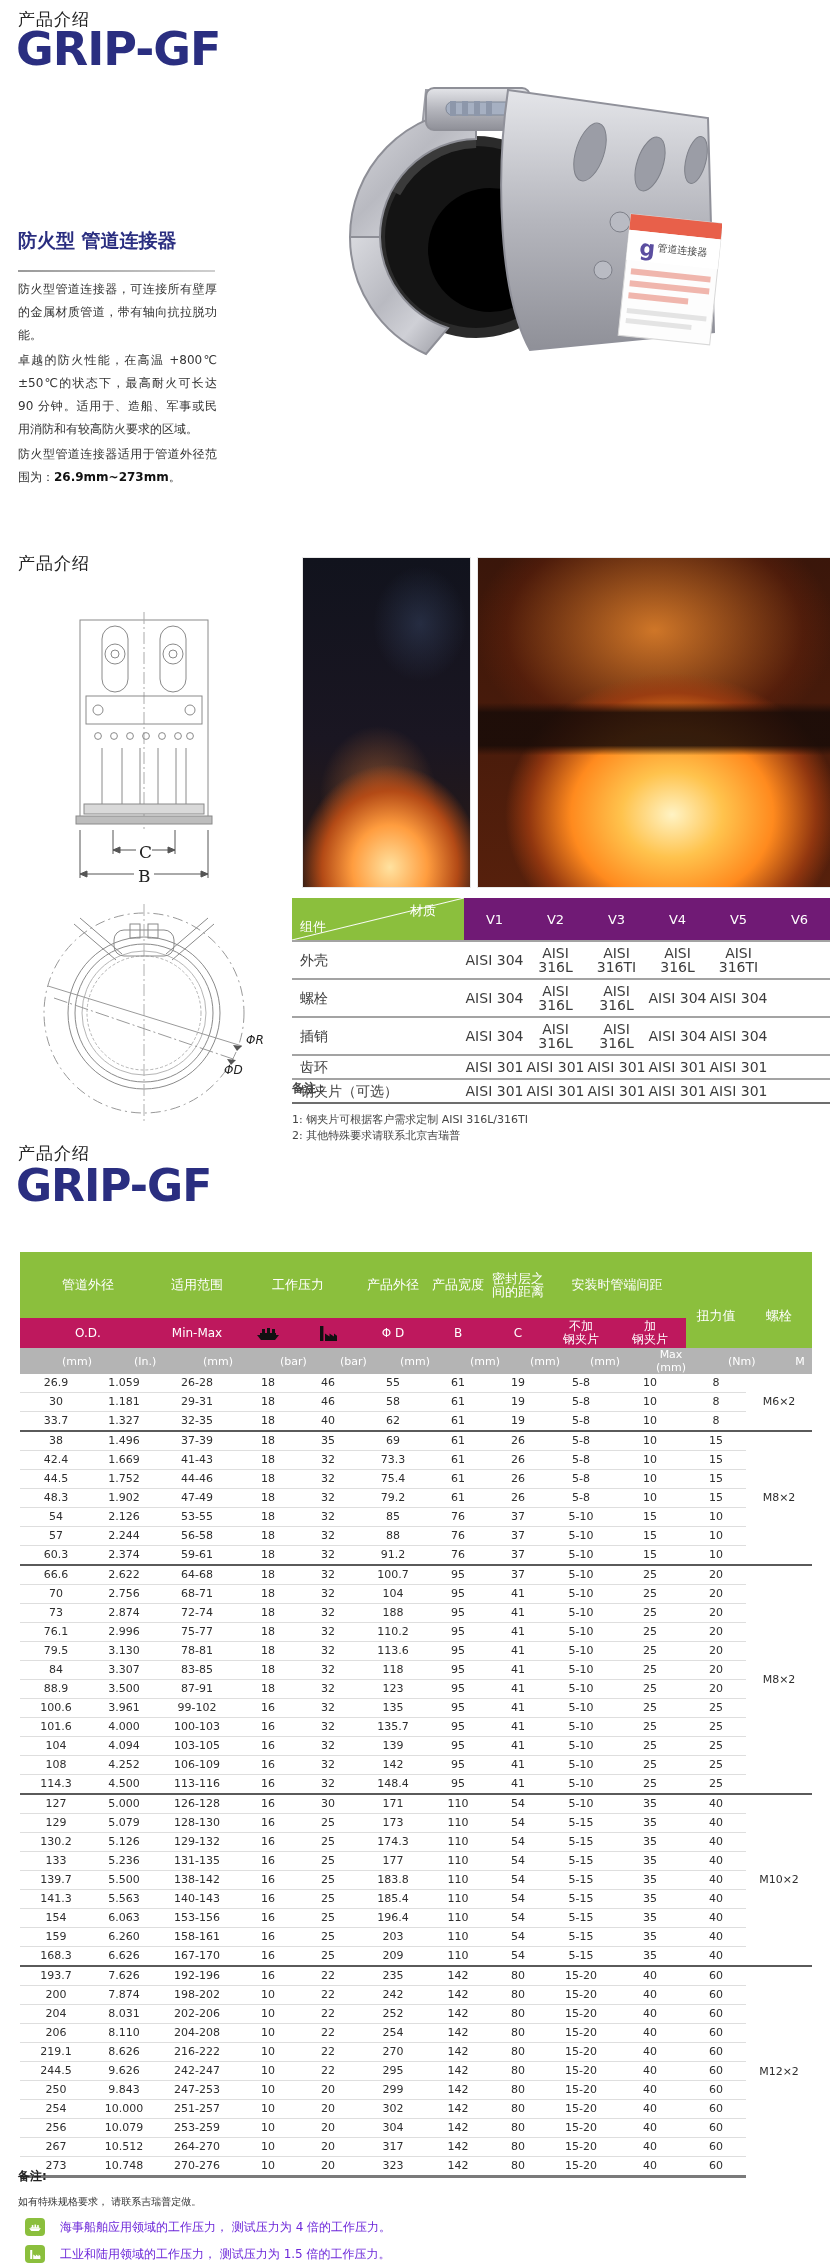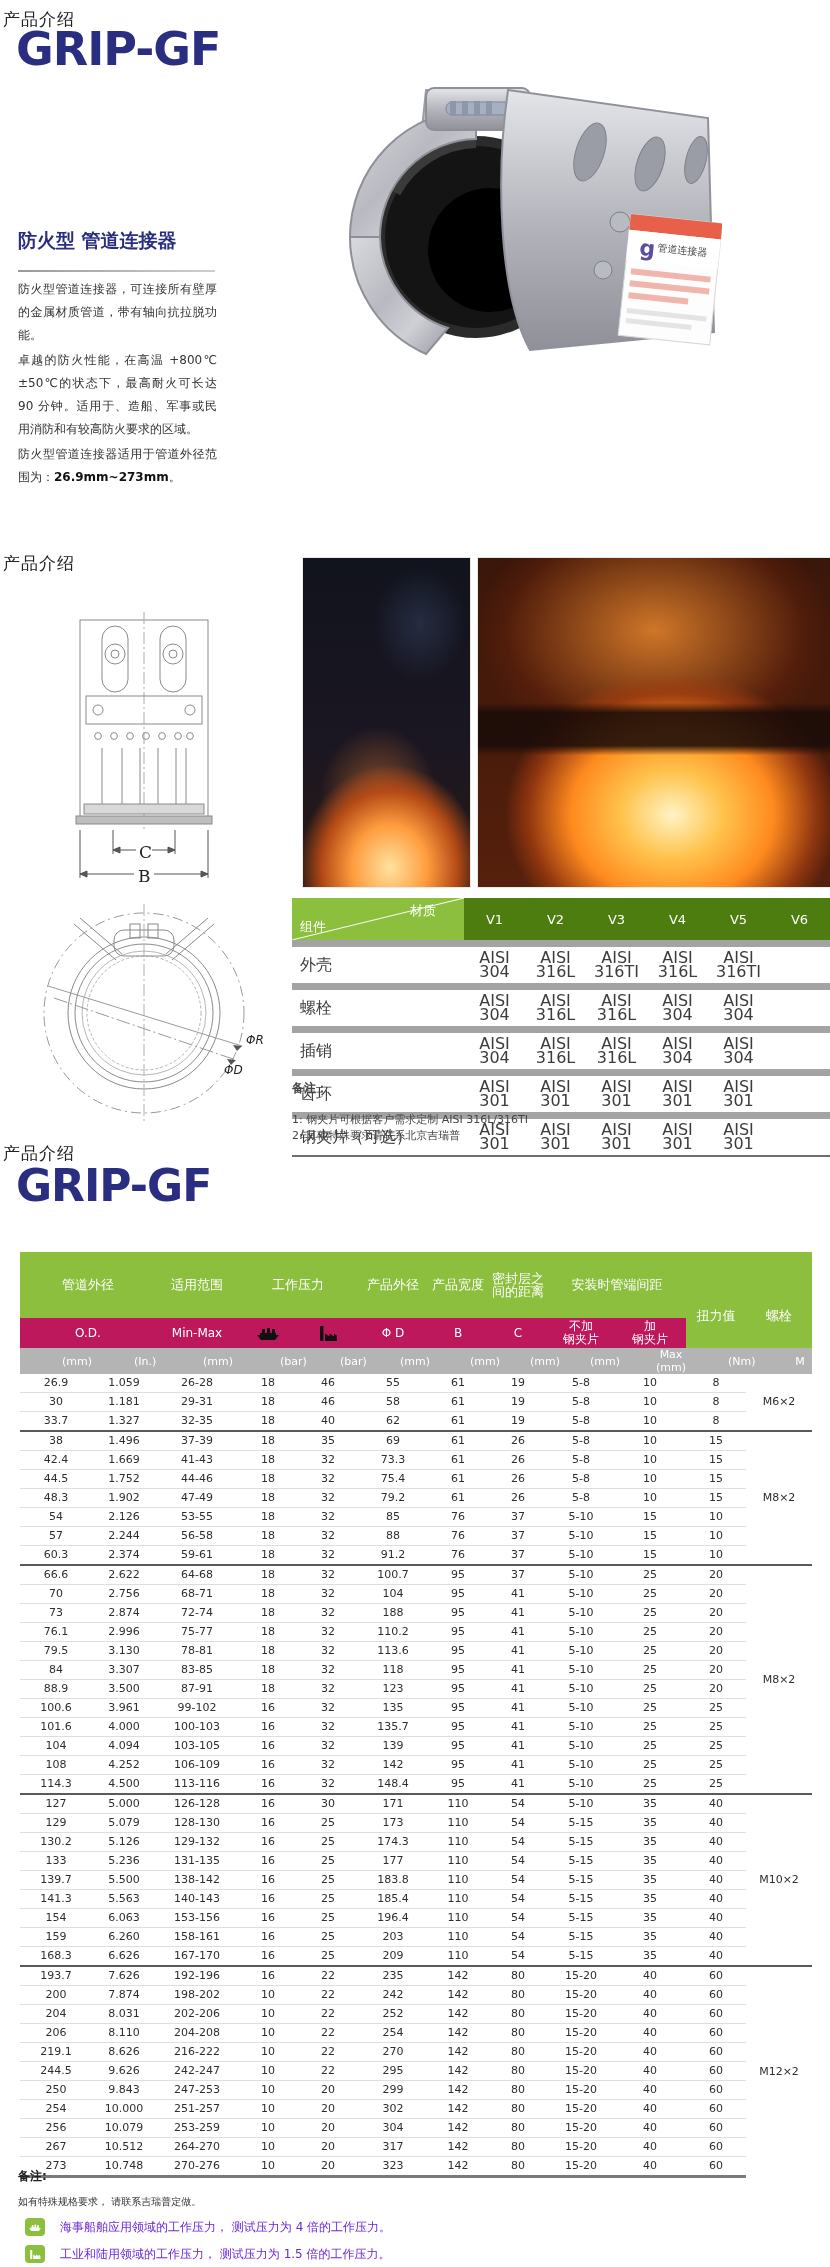--- a/index.html
+++ b/index.html
@@ -1,18 +1,18 @@
 <!DOCTYPE html>
 <html><head>
 <meta charset="utf-8">
 <style>
   html,body{margin:0;padding:0;background:#fff;}
   body{width:830px;font-family:"DejaVu Sans","Liberation Sans",sans-serif;color:#333;}
   .page{position:relative;width:830px;height:2267px;background:#fff;overflow:hidden;}
-  .eyebrow{position:absolute;left:3px;font-size:17px;color:#222;letter-spacing:1px;}
+  .eyebrow{position:absolute;left:18px;font-size:17px;color:#222;letter-spacing:1px;}
   .big-title{position:absolute;left:16px;font-weight:bold;color:#2a2e80;letter-spacing:-1px;}
   #title1{top:22px;font-size:46px;}
   #eyebrow1{top:8px;}
   #eyebrow2{top:552px;}
   #eyebrow3{top:1142px;}
   #title3{top:1160px;font-size:44px;}
   .subtitle{position:absolute;left:18px;top:228px;font-size:19px;font-weight:bold;color:#2a2e80;}
   .rule{position:absolute;left:18px;top:270px;width:197px;height:2px;background:linear-gradient(90deg,#9a9a9a,#cfcfcf);}
   .intro{position:absolute;left:18px;top:278px;width:199px;font-size:12px;line-height:23px;color:#333;text-align:justify;}
   .intro p{margin:0 0 2px 0;}
@@ -29,25 +29,25 @@
     radial-gradient(ellipse 40% 25% at 70% 20%,rgba(70,90,130,.35),transparent 70%),
     linear-gradient(180deg,#11131d 0%,#1a1622 55%,#2a1a14 100%);}
   #fire2{left:477px;width:353px;background:
     linear-gradient(180deg,rgba(0,0,0,0) 44%,rgba(25,12,8,.88) 47%,rgba(25,12,8,.88) 57%,rgba(0,0,0,0) 60%),
     radial-gradient(ellipse 55% 50% at 55% 78%,#fff3c4 0%,#ffc34d 26%,#ff8a1e 52%,rgba(160,60,16,.8) 74%,transparent 86%),
     radial-gradient(ellipse 60% 45% at 50% 22%,rgba(255,150,50,.75),rgba(120,40,12,.3) 70%,transparent 85%),
     linear-gradient(180deg,#3a160a,#56200c);}
   
   .mat-table{position:absolute;left:292px;top:898px;width:538px;border-collapse:collapse;table-layout:fixed;border-bottom:2px solid #6d6d6d;}
   .mat-table th,.mat-table td{font-weight:normal;padding:0;}
-  .mat-head th{background:#4d7c0f;color:#fff;font-size:13px;height:42px;}
+  .mat-head th{background:#701a75;color:#fff;font-size:13px;height:42px;}
   .mat-corner{position:relative;background:linear-gradient(to bottom right,rgba(0,0,0,0) calc(50% - 1px),rgba(255,255,255,.95) 50%,rgba(0,0,0,0) calc(50% + 1px)),#8bbf3d !important;}
   .mat-corner .c-top{position:absolute;top:4px;right:28px;}
   .mat-corner .c-bot{position:absolute;bottom:4px;left:8px;}
-  .mat-table tbody td{font-size:16px;color:#3c3c3c;text-align:center;border-top:7px solid #a3a3a3;padding:4px 1px;line-height:14px;}
+  .mat-table tbody td{font-size:14px;color:#3c3c3c;text-align:center;border-top:2px solid #a3a3a3;padding:4px 1px;line-height:14px;}
   .mat-table tbody td.mt-comp{text-align:left;padding-left:8px;}
   .mat-notes{position:absolute;left:292px;top:1080px;font-size:11px;line-height:16px;color:#444;}
   .mat-notes .nt{font-weight:bold;font-size:12px;margin-bottom:16px;}
   
   .spec-table{position:absolute;left:20px;top:1252px;width:792px;border-collapse:collapse;table-layout:fixed;}
   .spec-table th,.spec-table td{padding:0;font-weight:normal;text-align:center;}
   tr.h-green th{background:#8bbf3d;color:#fff;font-size:13px;height:66px;vertical-align:middle;}
   tr.h-green th.tall{vertical-align:middle;padding-top:32px;height:auto;}
   tr.h-dark th{background:#be185d;color:#fff;font-size:12px;height:30px;vertical-align:middle;}
   tr.h-unit td{background:#b4b4b4;color:#fff;font-size:11px;height:22px;padding-left:42px;}

